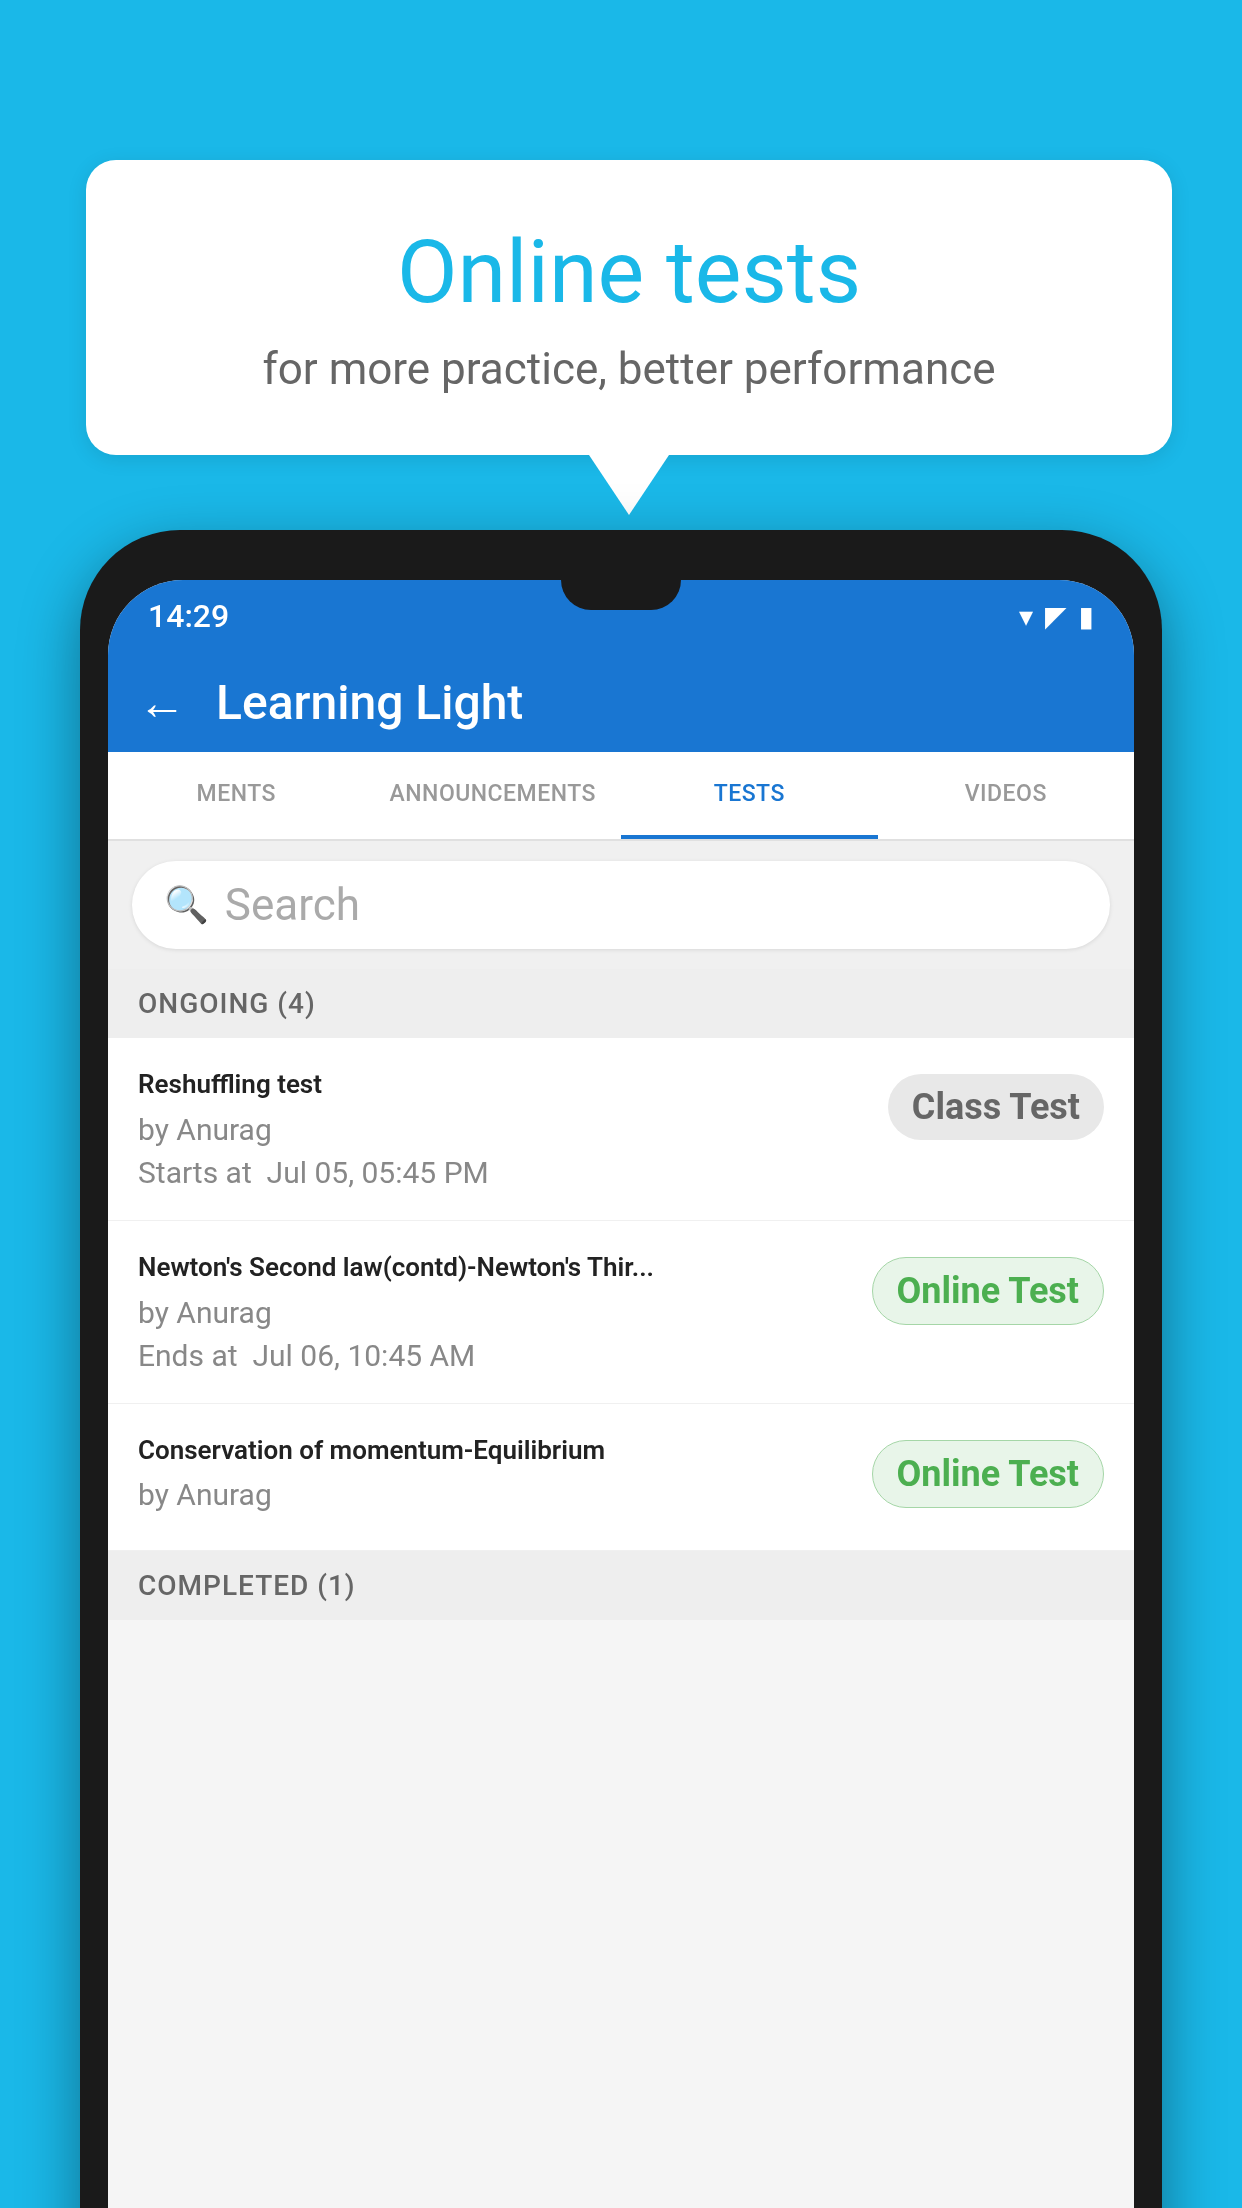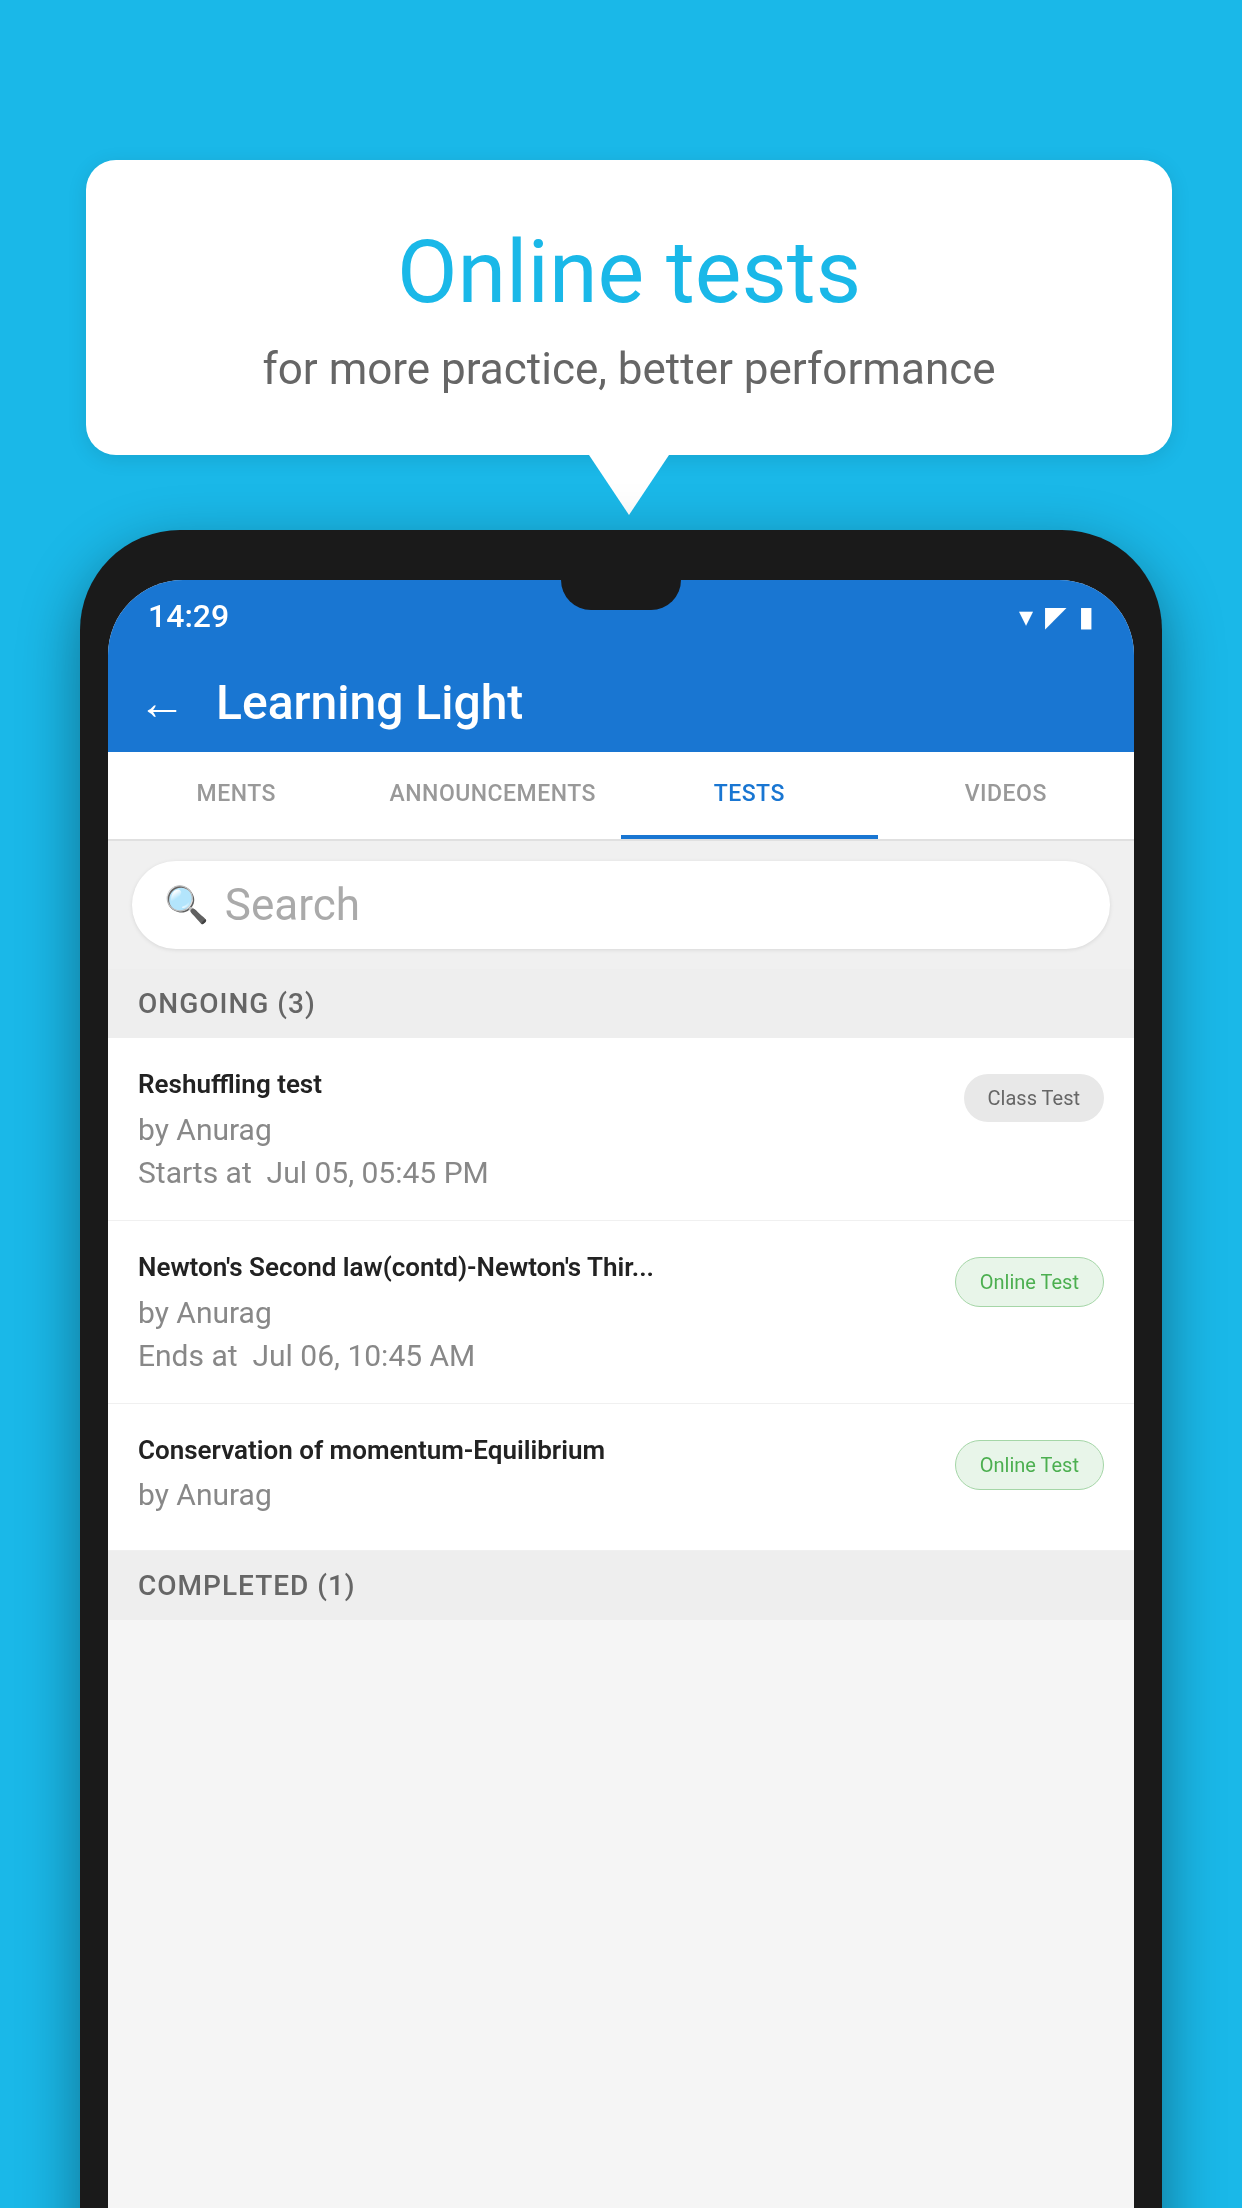--- a/index.html
+++ b/index.html
@@ -256,22 +256,22 @@
     }
 
     .test-time {
       font-size: 30px;
       color: #888;
     }
 
     .test-badge {
       padding: 12px 24px;
       border-radius: 40px;
-      font-size: 20px;
-      font-weight: 400;
+      font-size: 36px;
+      font-weight: 700;
       white-space: nowrap;
       margin-top: 6px;
     }
 
     .badge-class-test {
       background: #e8e8e8;
       color: #666;
     }
 
     .badge-online-test {
@@ -318,21 +318,21 @@
       </div>
 
       <div class="search-container">
         <div class="search-bar">
           <span class="search-icon">🔍</span>
           <span class="search-placeholder">Search</span>
         </div>
       </div>
 
       <div class="section-header">
-        <span class="section-title">ONGOING (3)</span>
+        <span class="section-title">ONGOING (4)</span>
       </div>
 
       <div class="test-list">
 
         <div class="test-item">
           <div class="test-info">
             <div class="test-name">Reshuffling test</div>
             <div class="test-author">by Anurag</div>
             <div class="test-time">
               <span>Starts at</span>&nbsp;&nbsp;<span>Jul 05, 05:45 PM</span>

